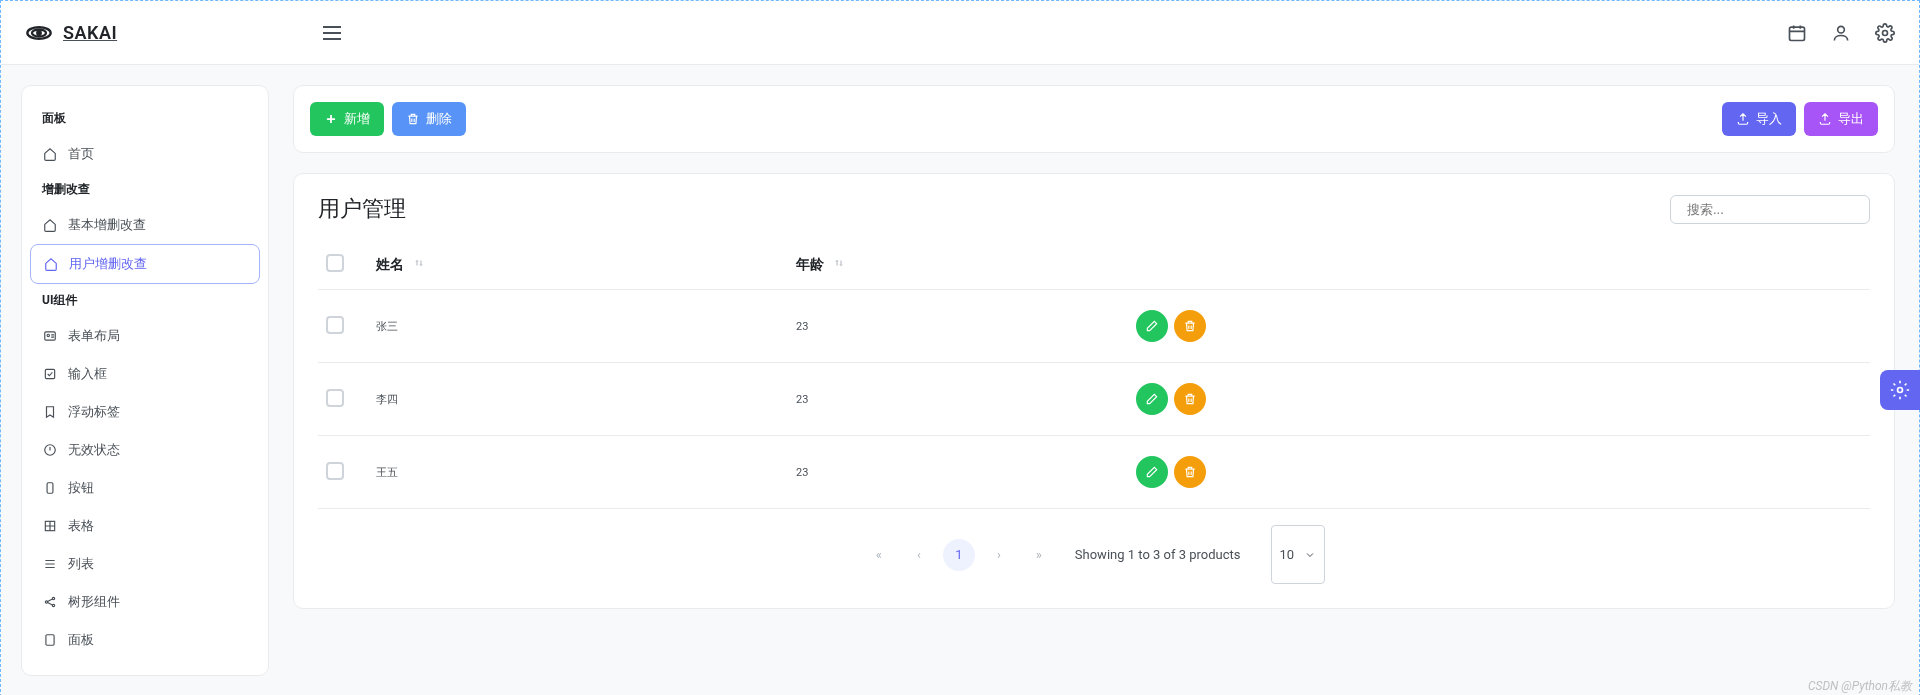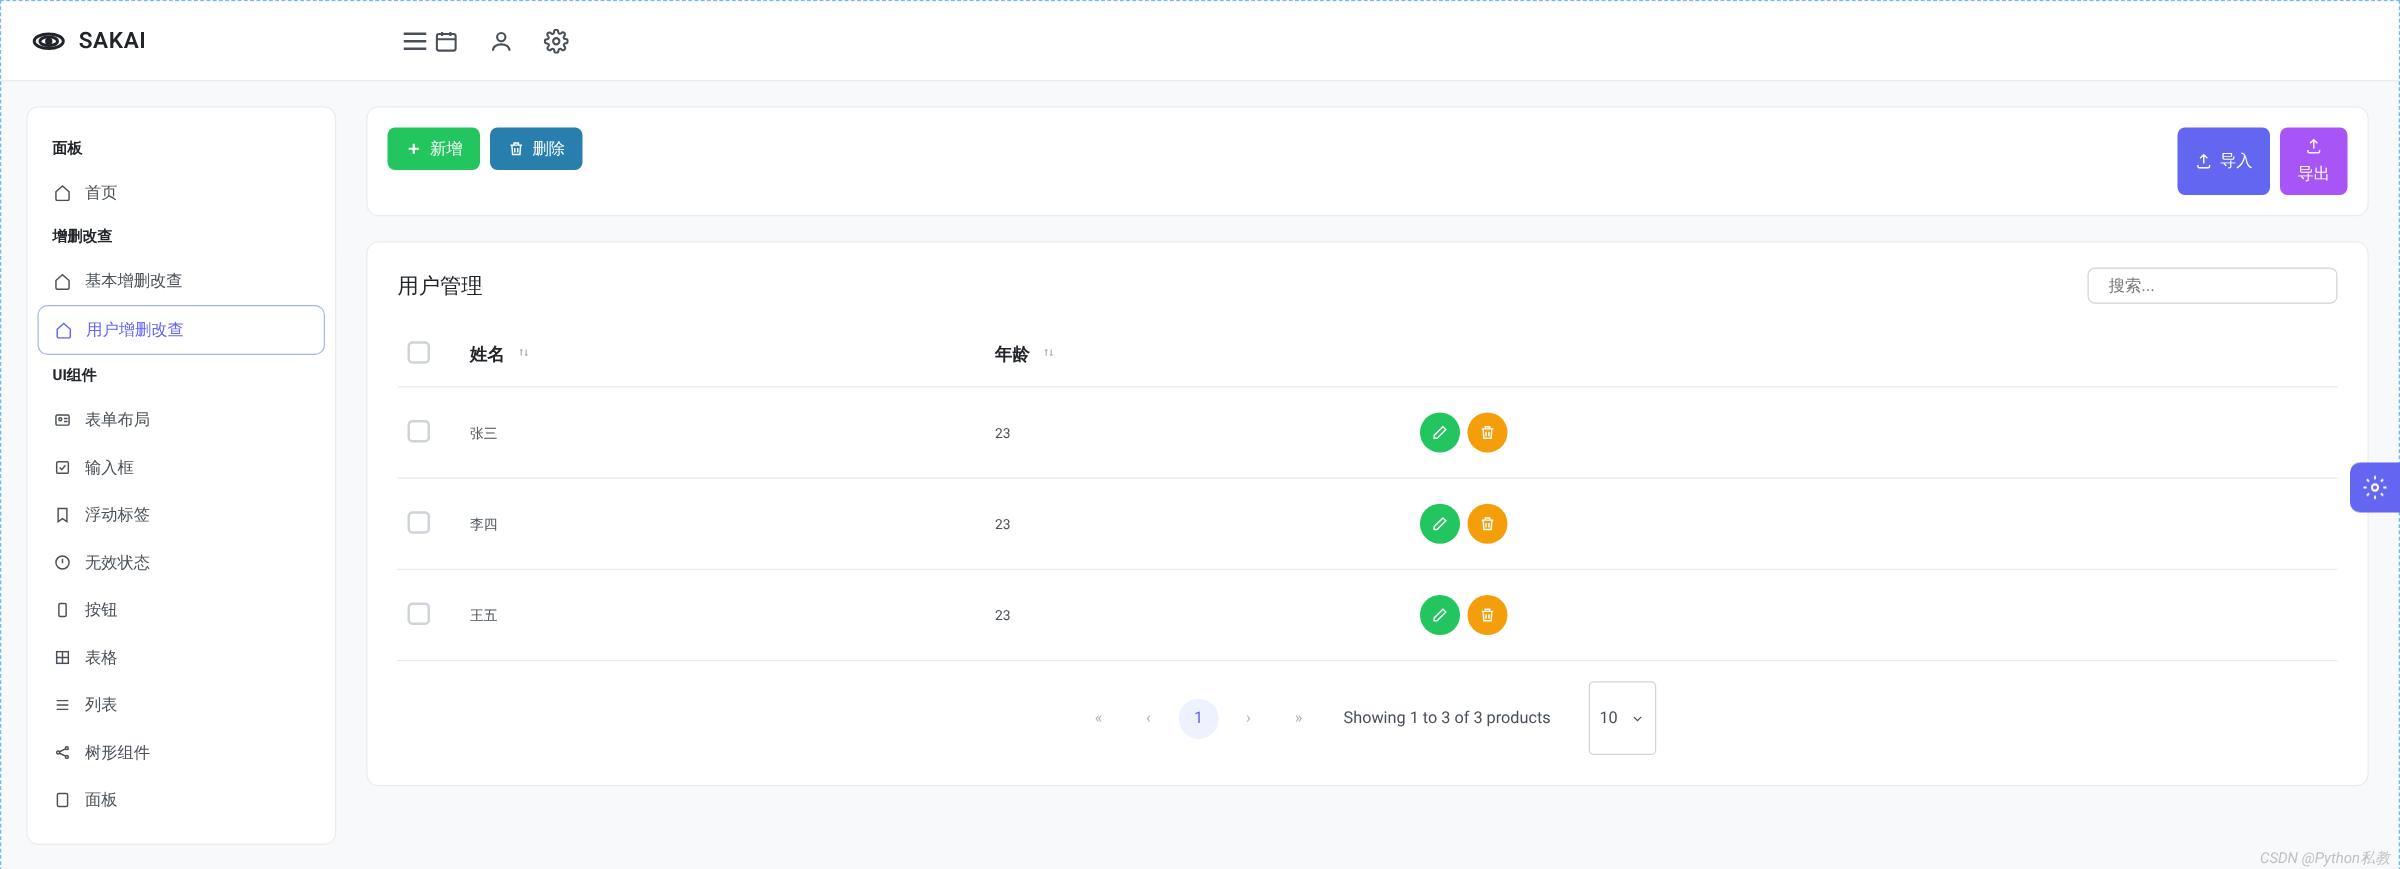--- a/index.html
+++ b/index.html
@@ -1,17 +1,17 @@
 <!DOCTYPE html>
 <html><head>
 <meta charset="utf-8">
 <style>
 * { box-sizing: border-box; margin: 0; padding: 0; }
 body { font-family: -apple-system, BlinkMacSystemFont, "Segoe UI", Roboto, sans-serif; background: #f8f9fa; color: #495057; font-size: 14px; border: 1px dashed #6fb8ff; }
-.topbar { height: 64px; background: #fff; border-bottom: 1px solid #e9ecef; display: flex; align-items: center; padding: 0 24px; justify-content: flex-start; }
+.topbar { height: 64px; background: #fff; border-bottom: 1px solid #e9ecef; display: flex; align-items: center; padding: 0 24px; justify-content: space-between; text-decoration: underline; }
 .topbar-left { display: flex; align-items: center; gap: 200px; }
 .logo { display: flex; align-items: center; gap: 10px; font-weight: 600; font-size: 18px; color: #212529; letter-spacing: 0.5px;}
 .logo-icon { width: 28px; height: 28px; }
 .menu-toggle { cursor: pointer; display:flex; flex-direction:column; gap:4px; padding:6px;}
 .menu-toggle span { display:block; width:18px; height:2px; background:#495057; }
 .topbar-right { display: flex; align-items: center; gap: 24px; }
 .topbar-right .icon { cursor: pointer; color:#495057; display:flex; }
 
 .layout { display: flex; height: calc(100vh - 64px); }
 .sidebar { width: 248px; background: #fff; border: 1px solid #e9ecef; margin: 20px 0 20px 20px; border-radius: 10px; padding: 16px 8px; overflow-y: auto; }
@@ -20,27 +20,27 @@
 .nav-section-title { font-size: 12px; font-weight: 700; color: #212529; padding: 8px 12px; }
 .nav-item { display: flex; align-items: center; gap: 10px; padding: 10px 12px; border-radius: 8px; cursor: pointer; color: #495057; font-size: 13px; }
 .nav-item.active { border: 1px solid #a5b4fc; color: #6366f1; background:#fff; }
 .nav-icon { width: 16px; height: 16px; display:flex; align-items:center; justify-content:center; flex-shrink:0; }
 
 .main { flex: 1; padding: 20px 24px; overflow-y: auto; }
 .toolbar { background: #fff; border: 1px solid #e9ecef; border-radius: 10px; padding: 16px; display: flex; justify-content: space-between; align-items: flex-start; margin-bottom: 20px;}
 .toolbar-left, .toolbar-right { display:flex; gap:8px; }
 .btn { display: inline-flex; align-items: center; gap: 6px; padding: 8px 14px; border-radius: 6px; border: none; cursor: pointer; font-size: 13px; font-weight: 500; color: #fff; }
 .btn-green { background: #22c55e; }
-.btn-red-faded { background: #0369a1; opacity:0.85; }
+.btn-red-faded { background: #3b82f6; opacity:0.85; }
 .btn-blue { background: #6366f1; }
-.btn-purple { background: #a855f7; flex-direction: column; }
+.btn-purple { background: #a855f7; }
 
 .card { background: #fff; border: 1px solid #e9ecef; border-radius: 10px; padding: 20px 24px; }
 .card-header { display: flex; justify-content: space-between; align-items: center; margin-bottom: 16px; }
-.card-title { font-size: 17px; font-weight: 500; color: #212529; }
+.card-title { font-size: 22px; font-weight: 500; color: #212529; }
 .search-box { display:flex; align-items:flex-end; gap:6px; border:1px solid #ced4da; border-radius:6px; padding:6px 10px; width:200px; }
 .search-box input { border:none; outline:none; font-size:13px; flex:1; }
 
 .table { width:100%; border-collapse: collapse; }
 .table th { text-align:left; padding: 14px 8px; font-weight:600; font-size:14px; color:#212529; border-bottom:1px solid #e9ecef; }
 .table td { padding: 20px 8px; font-size:11px; color:#495057; border-bottom:1px solid #e9ecef; }
 .checkbox { width:18px; height:18px; border:2px solid #ced4da; border-radius:4px; cursor:pointer; display:inline-block; }
 .sort-icon { display:inline-flex; margin-left:6px; color:#adb5bd; }
 .action-btn { width:32px; height:32px; border-radius:50%; border:none; display:inline-flex; align-items:center; justify-content:center; cursor:pointer; margin-right:6px; }
 .action-edit { background:#22c55e; color:#fff; }

